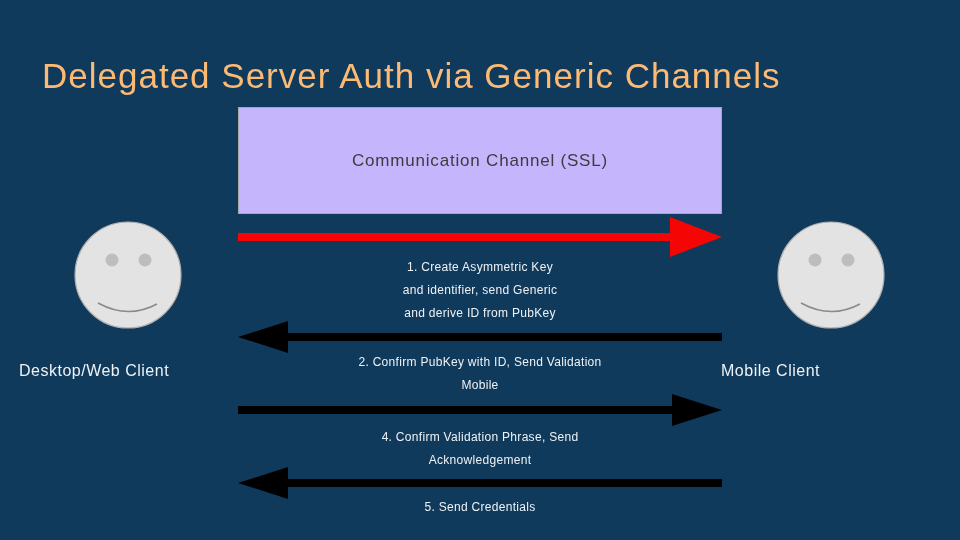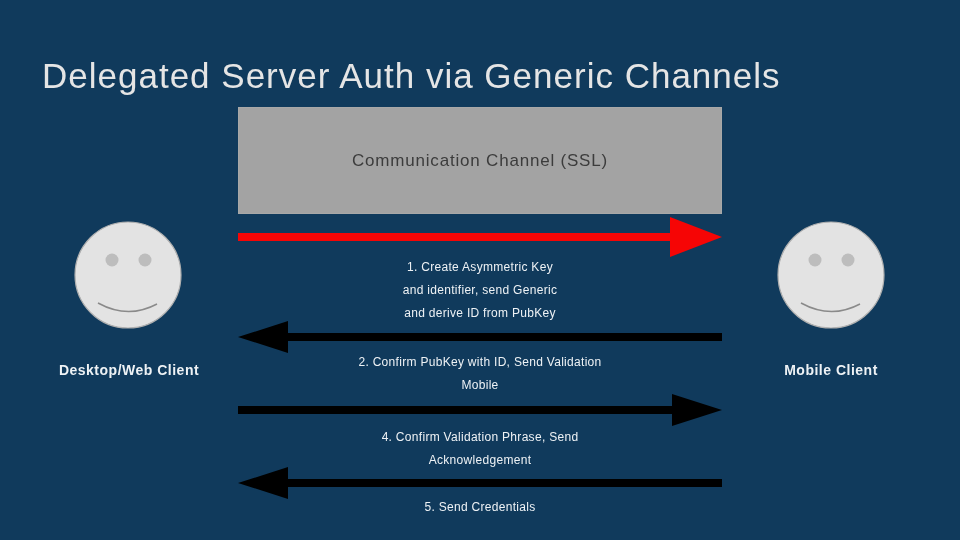--- a/index.html
+++ b/index.html
@@ -16,30 +16,30 @@
     font-family: "Liberation Sans", sans-serif;
   }
   .slide-title {
     position: absolute;
     left: 42px;
     top: 56px;
     margin: 0;
     font-size: 35px;
     font-weight: 400;
     letter-spacing: 1px;
-    color: #e5e5e5;
+    color: #fdba74;
     white-space: nowrap;
   }
   .channel-box {
     position: absolute;
     left: 238px;
     top: 107px;
     width: 484px;
     height: 107px;
-    background: #a3a3a3;
+    background: #c4b5fd;
     border: 1px solid #a8a8a8;
     box-sizing: border-box;
     display: flex;
     align-items: center;
     justify-content: center;
   }
   .channel-box-label {
     font-size: 17px;
     letter-spacing: 0.8px;
     color: #3c3c3c;
@@ -106,26 +106,24 @@
     top: 220px;
     width: 110px;
     height: 110px;
   }
   #face-left  { left: 73px; }
   #face-right { left: 776px; }
   .actor-label {
     position: absolute;
     top: 362px;
     width: 220px;
-    text-align: center;
     color: #eef2f5;
-    font-size: 14px;
+    font-size: 16px;
     letter-spacing: 0.5px;
     white-space: nowrap;
-    font-weight: bold;
   }
   #actor-label-left  { left: 19px; }
   #actor-label-right { left: 721px; }
 </style>
 </head>
 <body>
 
 <div class="slide">
 
   <h1 class="slide-title">Delegated Server Auth via Generic Channels</h1>

